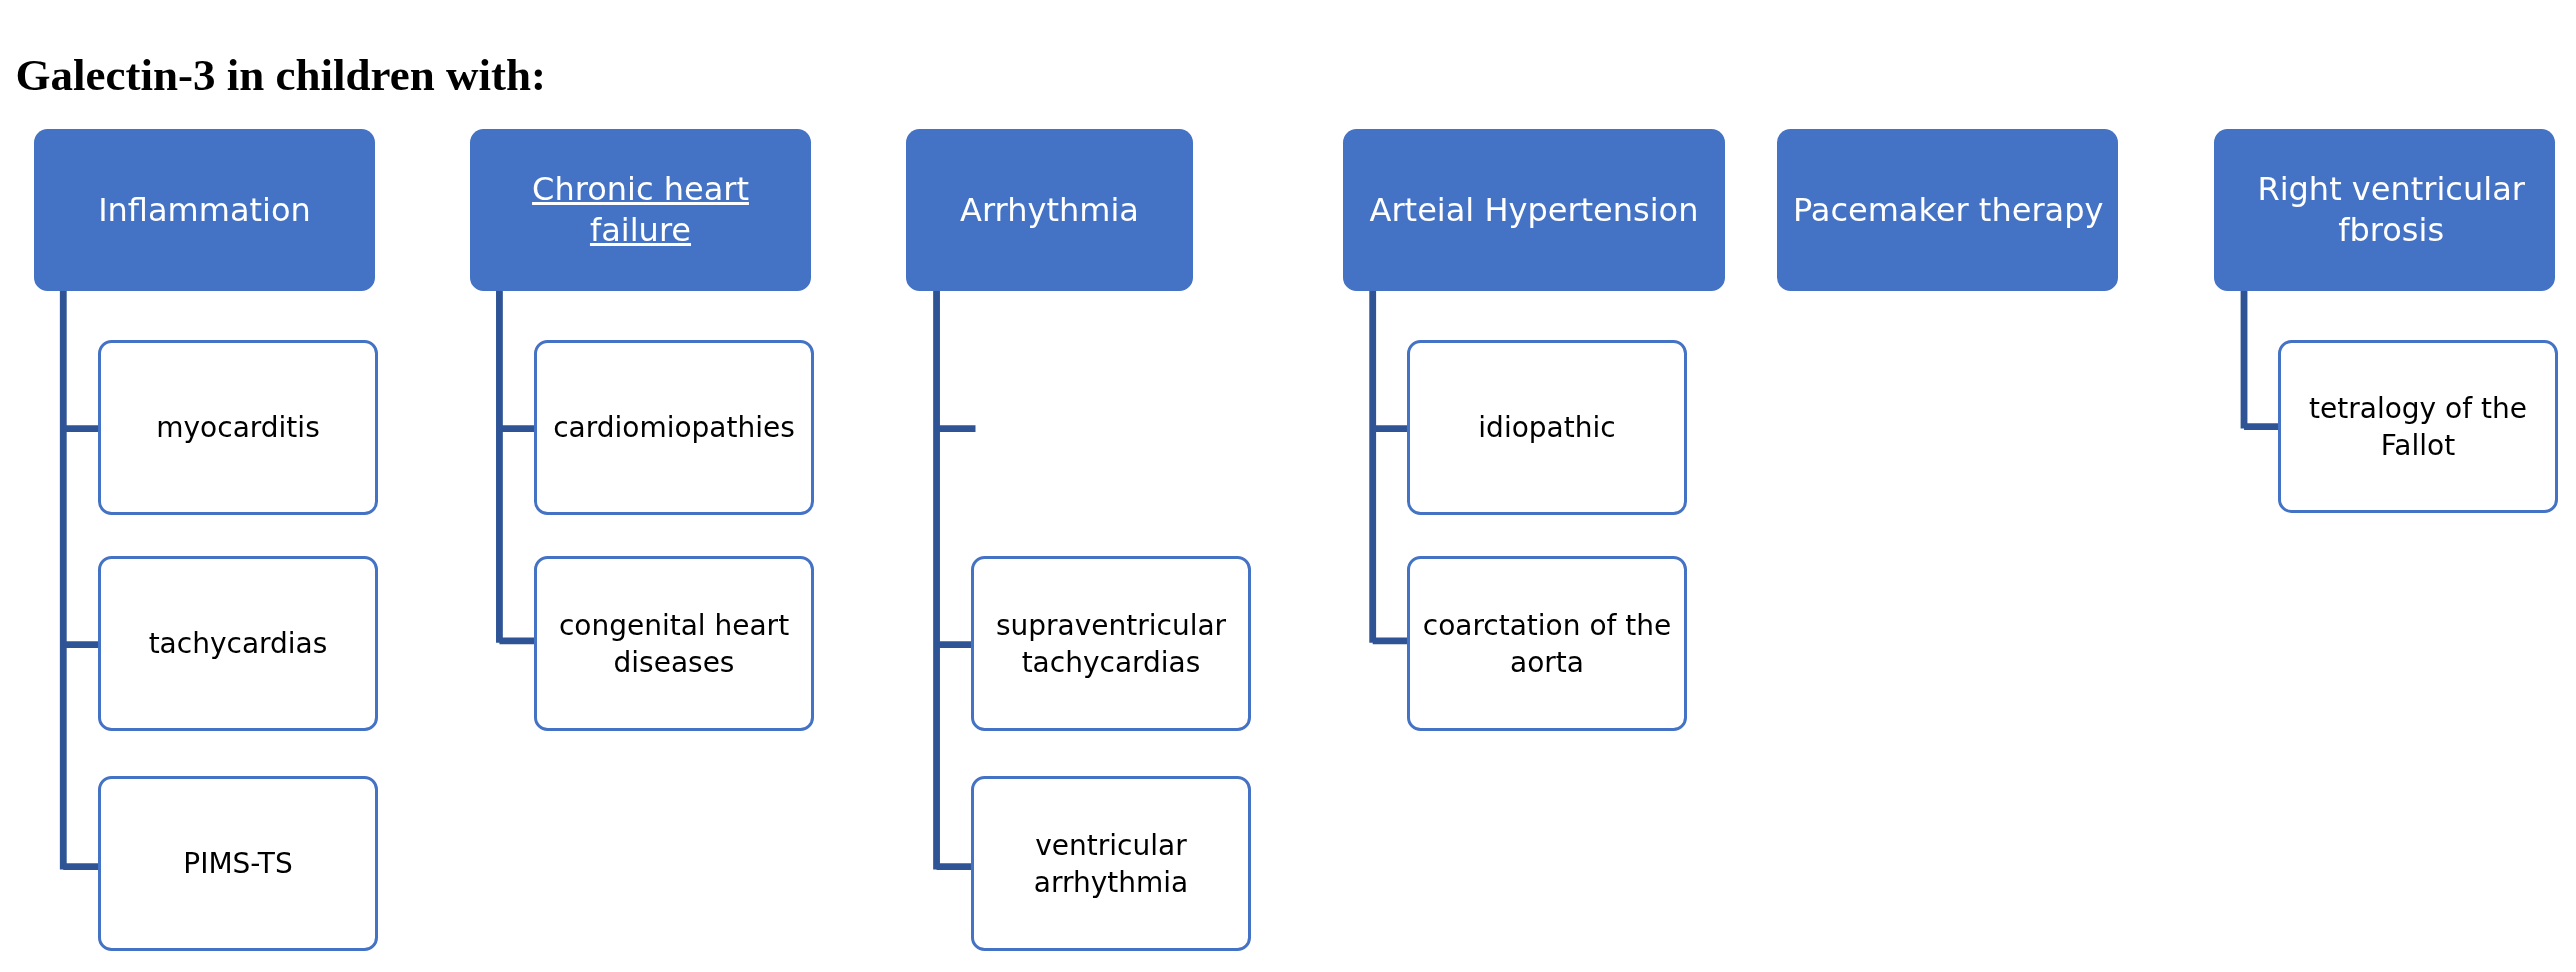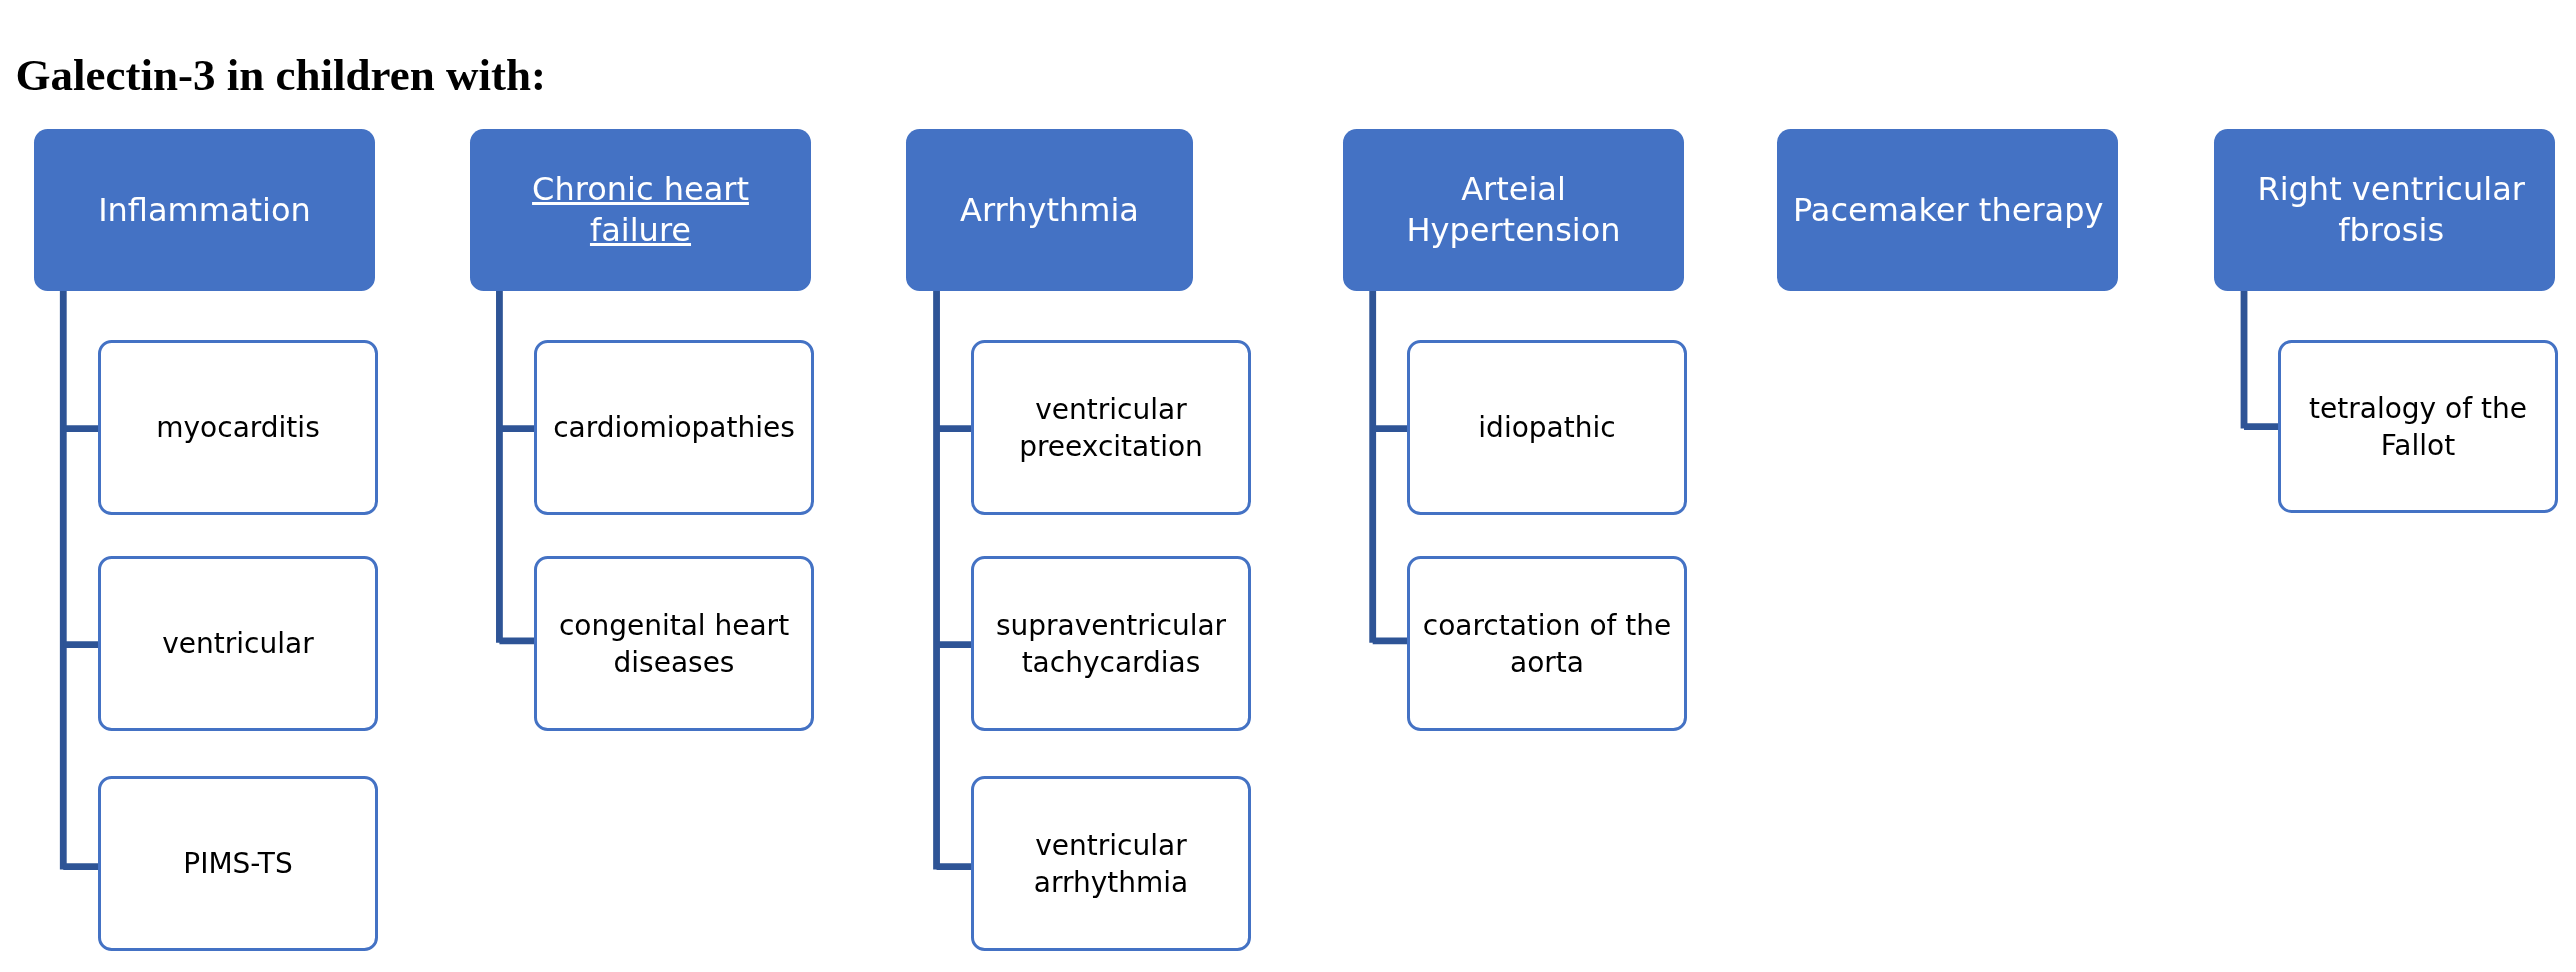--- a/index.html
+++ b/index.html
@@ -116,21 +116,21 @@
 
   <div class="node header" style="left:34px; top:129px; width:341px; height:162px;">
     <span class="node-label">Inflammation</span>
   </div>
 
   <div class="node child" style="left:98px; top:340px; width:280px; height:175px;">
     <span class="node-label">myocarditis</span>
   </div>
 
   <div class="node child" style="left:98px; top:556px; width:280px; height:175px;">
-    <span class="node-label">ventricular</span>
+    <span class="node-label">tachycardias</span>
   </div>
 
   <div class="node child" style="left:98px; top:776px; width:280px; height:175px;">
     <span class="node-label">PIMS-TS</span>
   </div>
 
   <div class="node header" style="left:470px; top:129px; width:341px; height:162px;text-decoration:underline;">
     <span class="node-label">Chronic heart failure</span>
   </div>
 
@@ -139,33 +139,30 @@
   </div>
 
   <div class="node child" style="left:534px; top:556px; width:280px; height:175px;">
     <span class="node-label">congenital heart diseases</span>
   </div>
 
   <div class="node header" style="left:906px; top:129px; width:287px; height:162px;">
     <span class="node-label">Arrhythmia</span>
   </div>
 
-  <div class="node child" style="left:971px; top:340px; width:280px; height:175px;">
-    <span class="node-label">ventricular preexcitation</span>
-  </div>
 
   <div class="node child" style="left:971px; top:556px; width:280px; height:175px;">
     <span class="node-label">supraventricular tachycardias</span>
   </div>
 
   <div class="node child" style="left:971px; top:776px; width:280px; height:175px;align-items:center;">
     <span class="node-label">ventricular arrhythmia</span>
   </div>
 
-  <div class="node header" style="left:1343px; top:129px; width:341px; height:162px;">
+  <div class="node header" style="left:1343px; top:129px; width:382px; height:162px;">
     <span class="node-label">Arteial Hypertension</span>
   </div>
 
   <div class="node child" style="left:1407px; top:340px; width:280px; height:175px;">
     <span class="node-label">idiopathic</span>
   </div>
 
   <div class="node child" style="left:1407px; top:556px; width:280px; height:175px;">
     <span class="node-label">coarctation of the aorta</span>
   </div>

